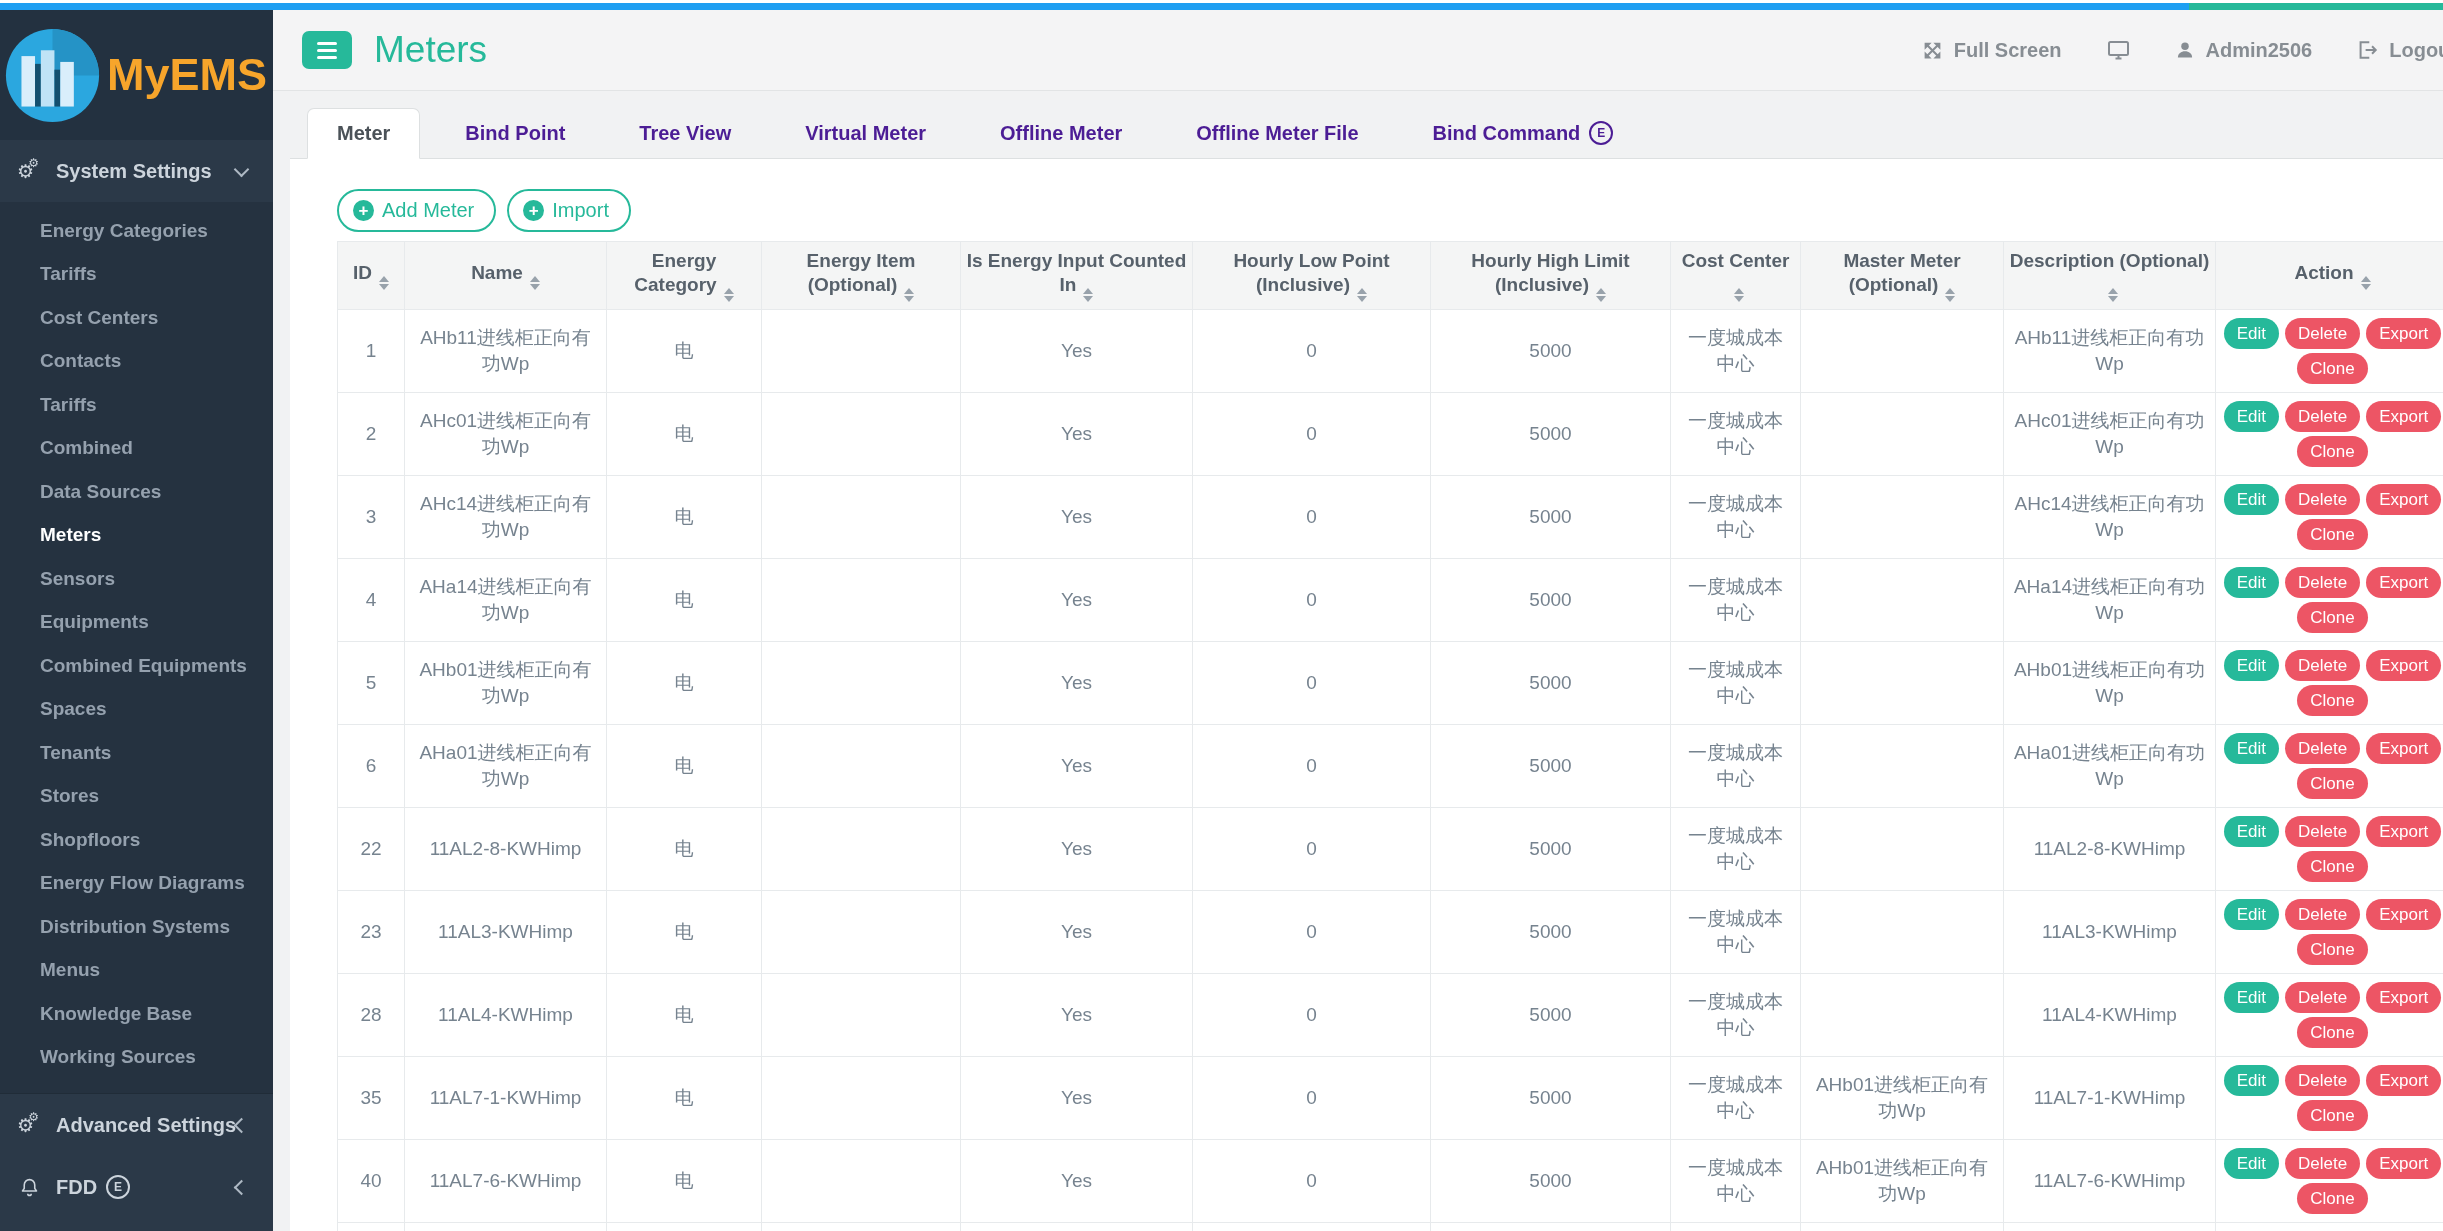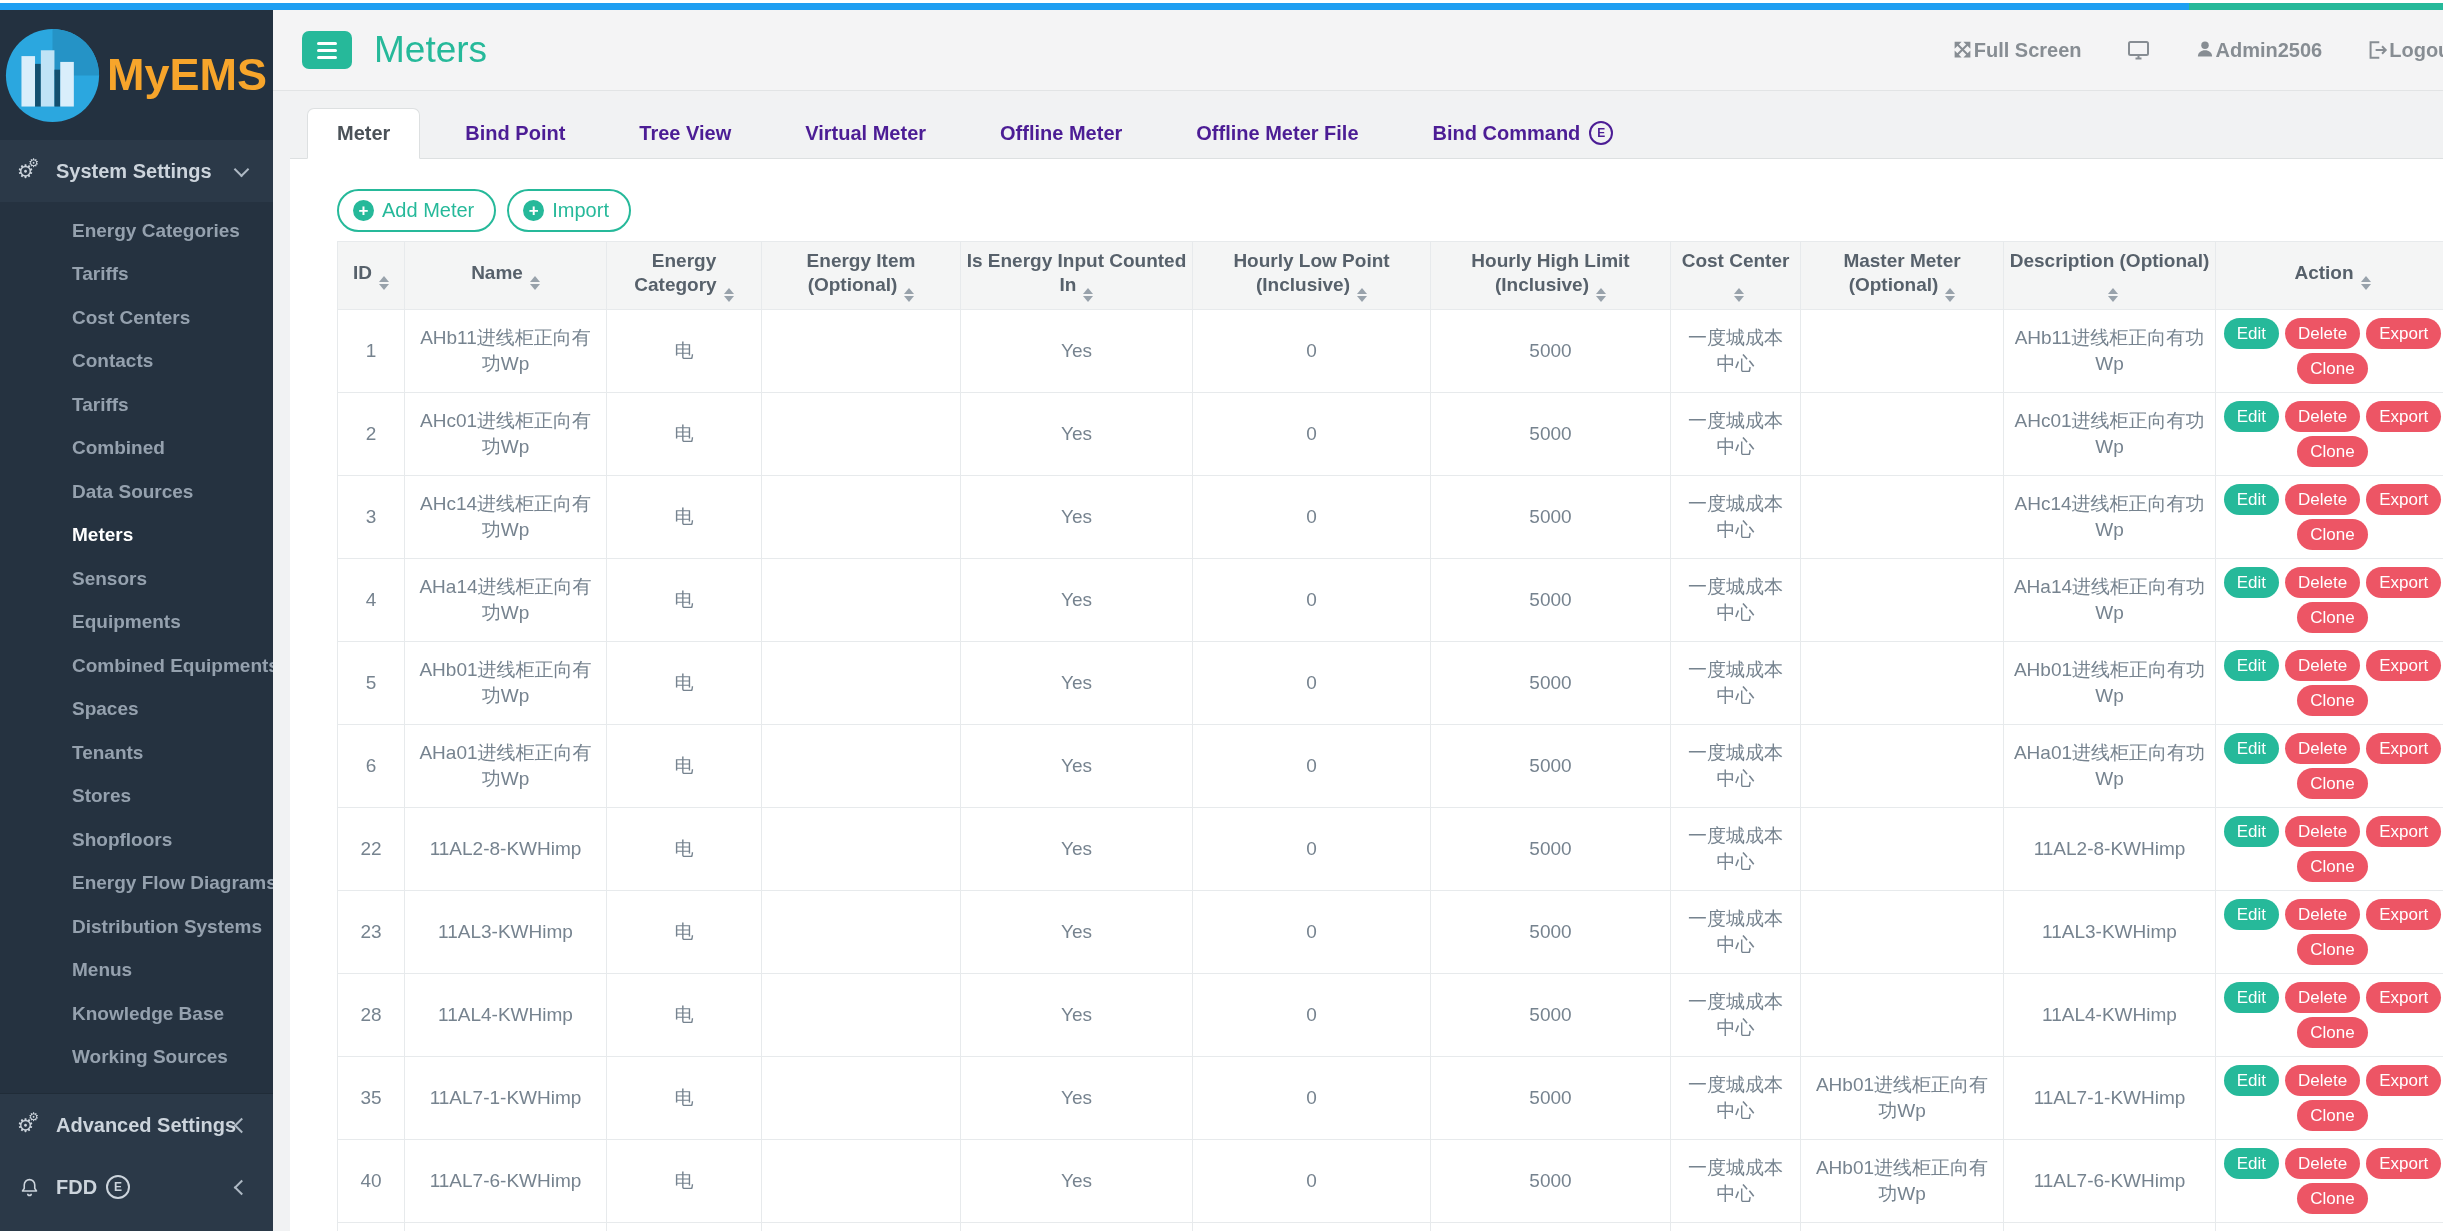--- a/index.html
+++ b/index.html
@@ -19,32 +19,32 @@
   .brand-text{color:#f7a52b;font-size:45px;font-weight:700;margin-left:6px;}
   .nav-section{display:flex;align-items:center;height:62px;padding:0 26px 0 17px;font-size:20px;font-weight:700;color:#ccd4dc;cursor:pointer;}
   .nav-section .nav-label{margin-left:15px;flex:1;white-space:nowrap;}
   .gear{position:relative;font-family:"DejaVu Sans",sans-serif;font-size:19px;line-height:1;width:24px;display:inline-block;}
   .gear::after{content:"\2699";position:absolute;font-size:12px;right:2px;top:-5px;}
   .sideicon{width:24px;display:inline-flex;justify-content:center;}
   .chev{width:9px;height:9px;display:inline-block;}
   .chev.down{border-right:2px solid #aeb9c4;border-bottom:2px solid #aeb9c4;transform:rotate(45deg);margin-top:-4px;}
   .chev.left{border-top:2px solid #aeb9c4;border-left:2px solid #aeb9c4;transform:rotate(-45deg);}
   .submenu{list-style:none;margin:0;padding:7px 0 14px;background:#253240;border-bottom:1px solid #202c38;}
-  .submenu li{height:43.5px;display:flex;align-items:center;padding-left:72px;font-size:19px;font-weight:700;color:#95a1ae;cursor:pointer;white-space:nowrap;}
+  .submenu li{height:43.5px;display:flex;align-items:center;padding-left:40px;font-size:19px;font-weight:700;color:#95a1ae;cursor:pointer;white-space:nowrap;}
   .submenu li.active{color:#ffffff;}
   .badge-e{display:inline-flex;align-items:center;justify-content:center;width:20px;height:20px;border:2px solid currentColor;border-radius:50%;font-size:12px;font-weight:700;margin-left:9px;flex-shrink:0;}
 
   
   .main{flex:1;display:flex;flex-direction:column;overflow:hidden;}
   .topbar{height:80px;background:#f4f4f5;border-bottom:1px solid #e2e4e5;display:flex;align-items:center;padding-left:29px;position:relative;flex-shrink:0;}
   .menu-toggle{width:50px;height:38px;background:#26b99a;border:none;border-radius:7px;display:flex;flex-direction:column;align-items:center;justify-content:center;gap:4px;cursor:pointer;padding:0;}
   .menu-toggle i{display:block;width:20px;height:3px;background:#fff;border-radius:2px;}
   .page-title{font-size:37px;font-weight:400;color:#26b99a;margin:0 0 0 22px;}
   .topbar-right{position:absolute;right:-14px;top:0;height:100%;display:flex;align-items:center;gap:44px;color:#878d93;font-weight:700;font-size:20px;}
-  .tr-item{display:inline-flex;align-items:flex-start;gap:1px;cursor:pointer;white-space:nowrap;}
+  .tr-item{display:inline-flex;align-items:center;gap:11px;cursor:pointer;white-space:nowrap;}
   .tr-item svg{flex-shrink:0;}
 
   .page{flex:1;background:#f1f2f3;overflow:hidden;}
 
   
   .tabs{list-style:none;display:flex;margin:17px 0 0 17px;padding:0 0 0 17px;border-bottom:1px solid #dde0e1;gap:16px;}
   .tab{padding:13px 29px;font-size:20px;font-weight:700;color:#4c1d95;cursor:pointer;display:inline-flex;align-items:center;white-space:nowrap;}
   .tab.active{background:#fff;border:1px solid #dde0e1;border-bottom:1px solid #fff;border-radius:7px 7px 0 0;margin-bottom:-1px;color:#4b5258;}
 
   

